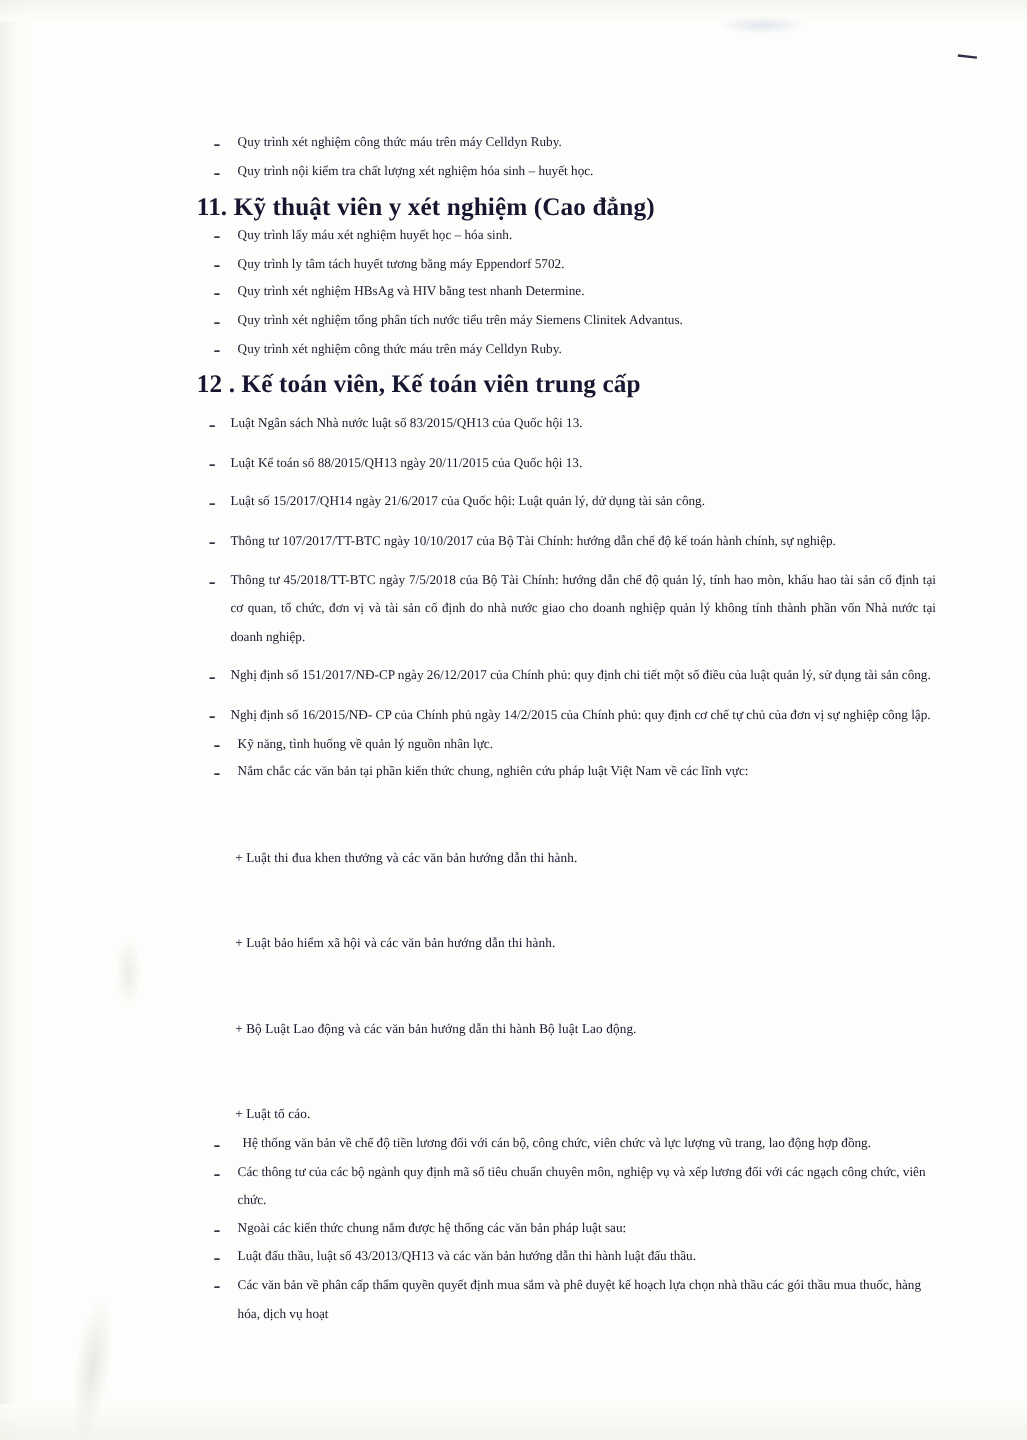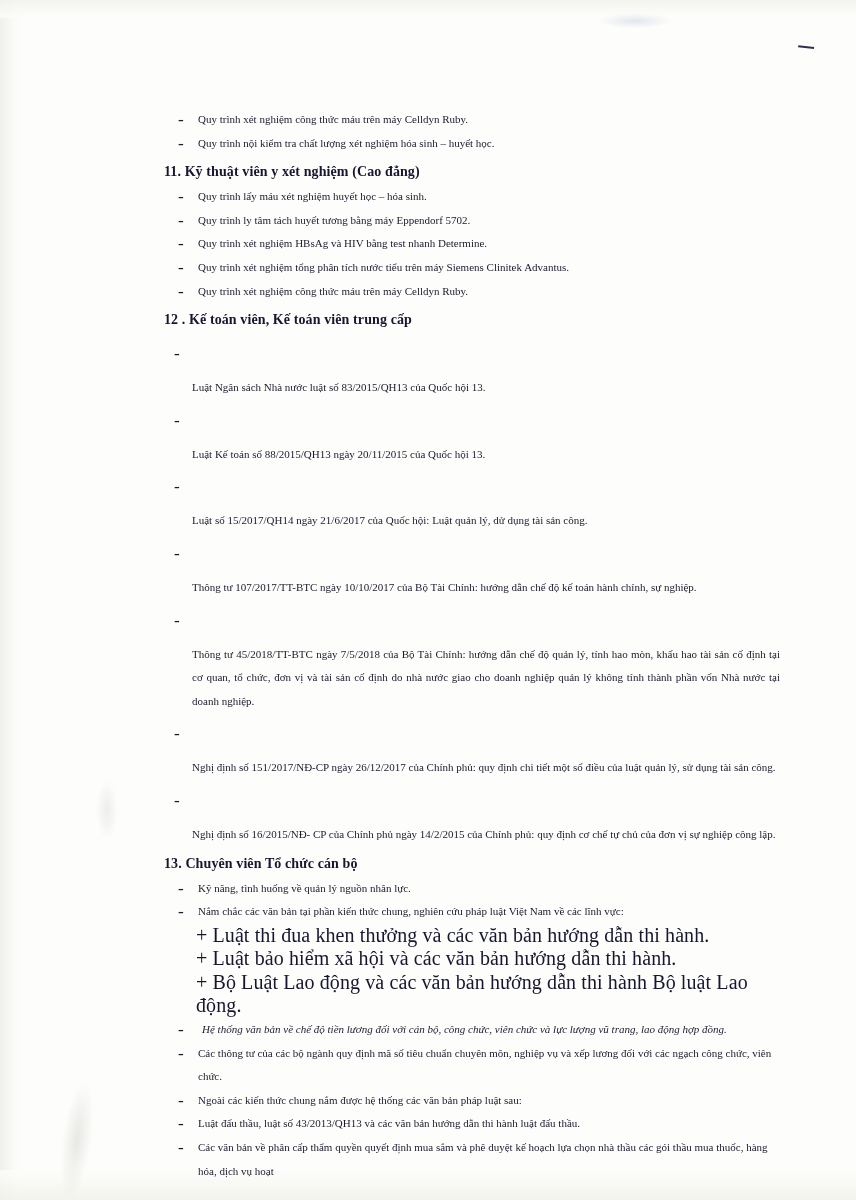--- a/index.html
+++ b/index.html
@@ -87,21 +87,21 @@
     width: 630px;
   }
   .line {
     font-size: 17.2px;
     line-height: 23.6px;
     color: #161630;
     letter-spacing: .1px;
   }
   .heading {
     font-weight: bold;
-    font-size: 14px;
+    font-size: 21px;
     line-height: 26px;
     margin-top: 4px;
     padding-left: 14px;
   }
   .bullet-row {
     display: flex;
     align-items: flex-start;
     padding-left: 28px;
   }
   .bullet-mark {
@@ -120,30 +120,29 @@
     align-items: flex-start;
     padding-left: 24px;
     margin-top: 9px;
   }
   .para-row .bullet-mark {
     width: 18px;
     flex: 0 0 18px;
   }
   .para-row .bullet-text {
     text-align: justify;
-    margin-top: 34px;
   }
   .plus-row {
     padding-left: 46px;
-    font-size: 20px;
-    line-height: 23.6px;
+    font-size: 11px;
+    line-height: 23.6px;
+    margin-top: 48px;
   }
   .nowrap-pad {
     padding-left: 4px;
-    font-style: italic;
   }
 </style>
 </head>
 <body>
 
 <div class="page">
   <div class="scan-edge-left"></div>
   <div class="scan-edge-top"></div>
   <div class="scan-edge-bottom"></div>
   <div class="smudge-a"></div>
@@ -215,37 +214,37 @@
       <div class="para-row">
         <span class="bullet-mark">-</span>
         <span class="bullet-text">Nghị định số 151/2017/NĐ-CP ngày 26/12/2017 của Chính phủ: quy định chi tiết một số điều của luật quản lý, sử dụng tài sản công.</span>
       </div>
       <div class="para-row">
         <span class="bullet-mark">-</span>
         <span class="bullet-text">Nghị định số 16/2015/NĐ- CP của Chính phủ ngày 14/2/2015 của Chính phủ: quy định cơ chế tự chủ của đơn vị sự nghiệp công lập.</span>
       </div>
     </div>
 
-    <div class="line heading">13. Chuyên viên Tổ chức cán bộ</div>
 
     <div>
       <div class="bullet-row">
         <span class="bullet-mark">-</span>
         <span class="bullet-text">Kỹ năng, tình huống về quản lý nguồn nhân lực.</span>
       </div>
       <div class="bullet-row">
         <span class="bullet-mark">-</span>
         <span class="bullet-text">Nắm chắc các văn bản tại phần kiến thức chung, nghiên cứu pháp luật Việt Nam về các lĩnh vực:</span>
       </div>
     </div>
 
     <div>
       <div class="line plus-row">+ Luật thi đua khen thưởng và các văn bản hướng dẫn thi hành.</div>
       <div class="line plus-row">+ Luật bảo hiểm xã hội và các văn bản hướng dẫn thi hành.</div>
       <div class="line plus-row">+ Bộ Luật Lao động và các văn bản hướng dẫn thi hành Bộ luật Lao động.</div>
+      <div class="line plus-row">+ Luật tố cáo.</div>
     </div>
 
     <div>
       <div class="bullet-row">
         <span class="bullet-mark">-</span>
         <span class="bullet-text nowrap-pad">Hệ thống văn bản về chế độ tiền lương đối với cán bộ, công chức, viên chức và lực lượng vũ trang, lao động hợp đồng.</span>
       </div>
       <div class="bullet-row">
         <span class="bullet-mark">-</span>
         <span class="bullet-text">Các thông tư của các bộ ngành quy định mã số tiêu chuẩn chuyên môn, nghiệp vụ và xếp lương đối với các ngạch công chức, viên chức.</span>

